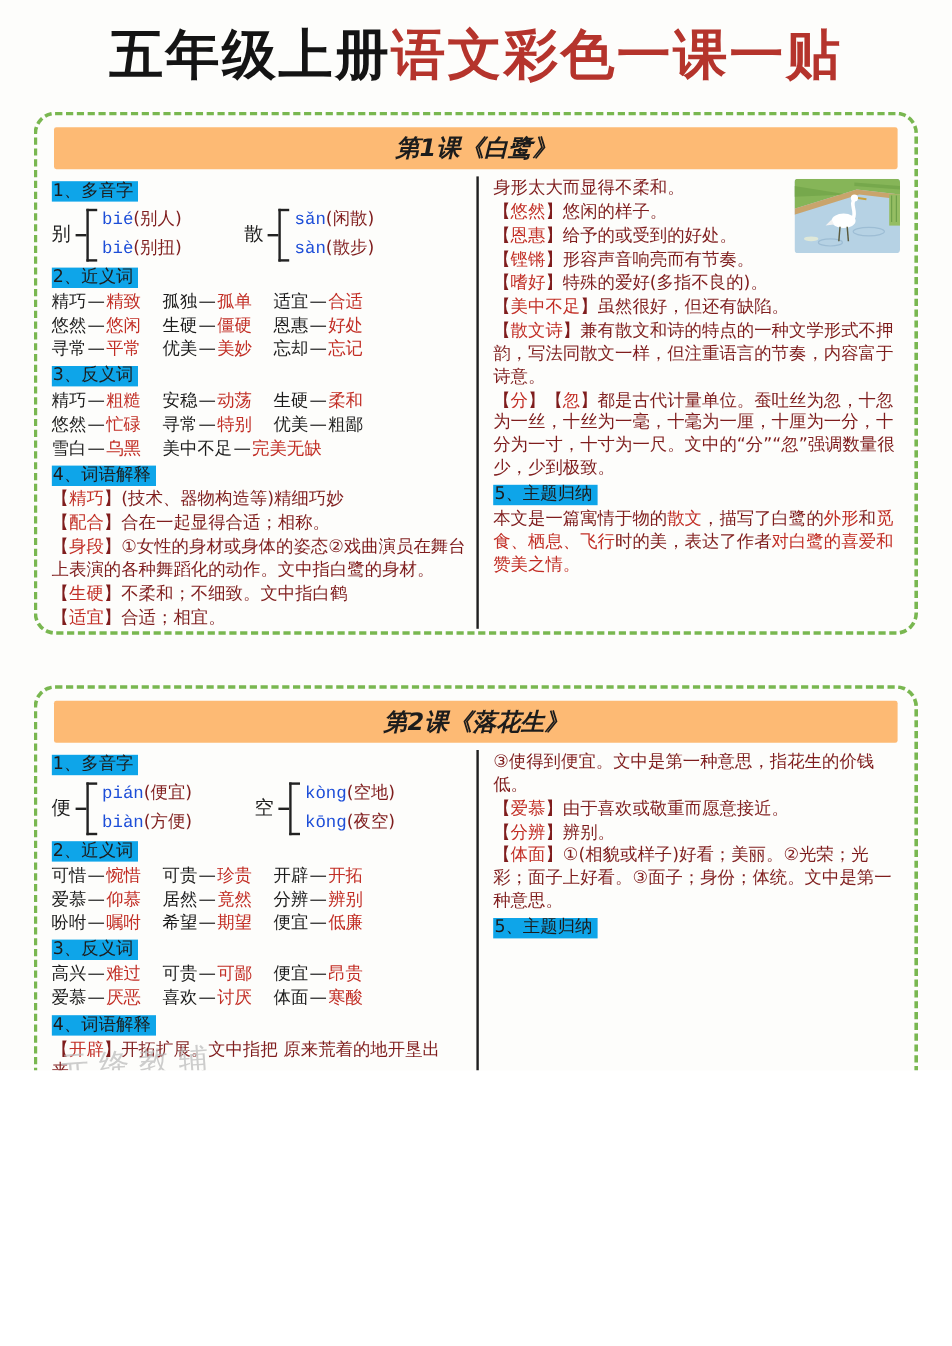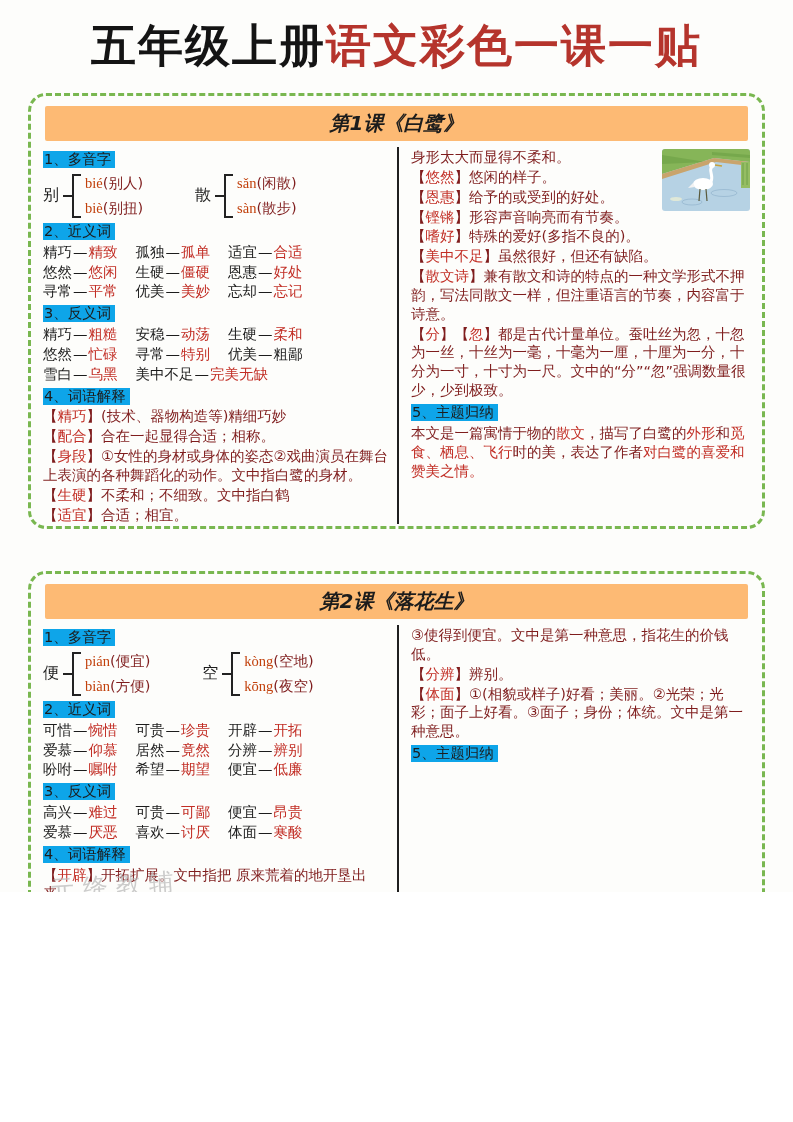--- a/index.html
+++ b/index.html
@@ -33,21 +33,21 @@
   .pair .b{color:#c22e25;}
   .pair .bk{color:#1c1c1c;}
   .dy-row{display:flex;gap:52px;margin:5px 0 4px;}
   .dy-group{display:flex;align-items:center;}
   .dy-char{font-size:16px;margin-right:4px;}
   .dy-conn{width:9px;height:2px;background:#222;}
   .dy-brk{width:7px;height:40px;border-left:2px solid #222;border-top:2px solid #222;
         border-bottom:2px solid #222;margin-right:4px;}
   .dy-readings{display:flex;flex-direction:column;justify-content:space-between;height:44px;}
   .dy-line{white-space:nowrap;}
-  .pinyin{color:#c2410c;font-family:Liberation Serif, serif;}
+  .pinyin{color:#1d4ed8;font-family:Liberation Mono, monospace;}
   .egret-img{float:right;width:88px;height:62px;margin:2px 0 5px 8px;border-radius:3px;
         overflow:hidden;}
   .watermark{position:absolute;left:20px;top:292px;color:#bcbcbc;opacity:.75;font-size:25px;
         letter-spacing:8px;transform:rotate(-4deg);pointer-events:none;line-height:1.5;}
 </style>
 </head>
 <body>
 
 <div class="page">
 
@@ -217,20 +217,21 @@
           <div class="heading"><span class="hl">4、词语解释</span></div>
           <div class="para"><span class="c-k">【</span><span class="c-r">开辟</span><span class="c-k">】开拓扩展。文中指把 原来荒着的地开垦出来。</span></div>
           <div class="para"><span class="c-k">【</span><span class="c-r">居然</span><span class="c-k">】表示出乎意料；竟然。</span></div>
           <div class="para"><span class="c-k">【</span><span class="c-r">收获</span><span class="c-k">】取得成熟的农作物。</span></div>
           <div class="para"><span class="c-k">【</span><span class="c-r">吩咐</span><span class="c-k">】口头指派或命令。</span></div>
           <div class="para"><span class="c-k">【</span><span class="c-r">便宜</span><span class="c-k">】①价钱低。②不应得的利益。</span></div>
         </div>
       <div class="divider"></div>
       <div class="col col-right" id="c1r">
           <div class="para"><span class="c-k">③使得到便宜。文中是第一种意思，指花生的价钱低。</span></div>
+          <div class="para"><span class="c-k">【</span><span class="c-r">爱慕</span><span class="c-k">】由于喜欢或敬重而愿意接近。</span></div>
           <div class="para"><span class="c-k">【</span><span class="c-r">分辨</span><span class="c-k">】辨别。</span></div>
           <div class="para"><span class="c-k">【</span><span class="c-r">体面</span><span class="c-k">】①(相貌或样子)好看；美丽。②光荣；光彩；面子上好看。③面子；身份；体统。文中是第一种意思。</span></div>
           <div class="heading"><span class="hl">5、主题归纳</span></div>
         </div>
     </div>
     <div class="watermark">
       <div>元绛教辅</div>
       <div>学科资料库</div>
     </div>
   </section>

